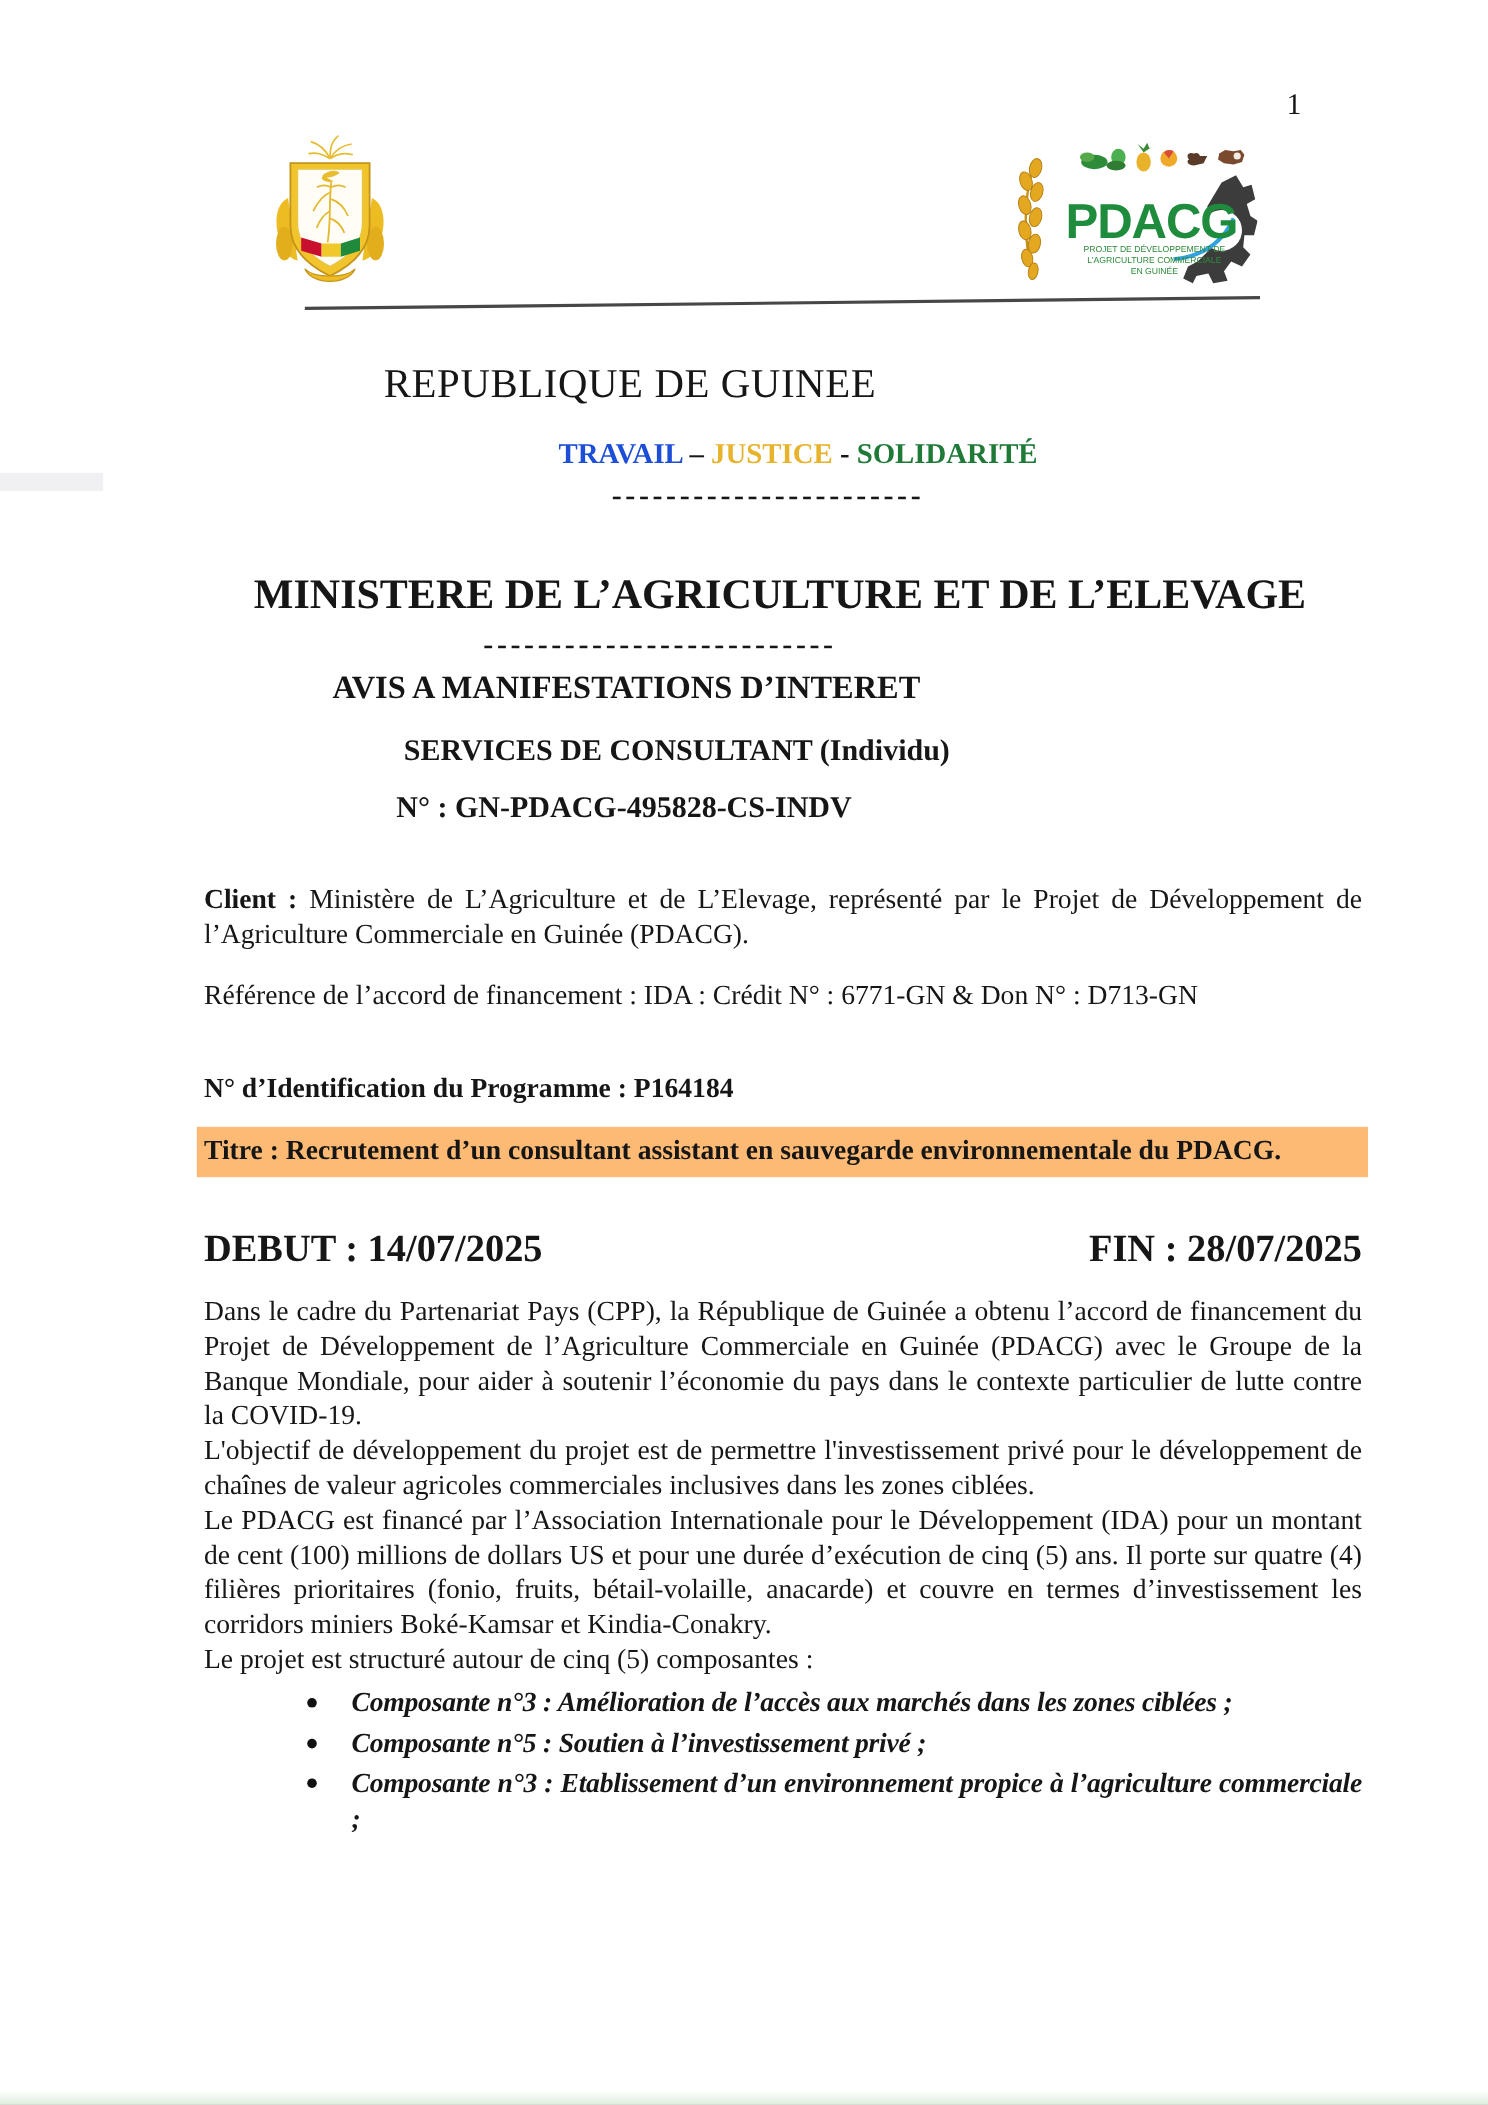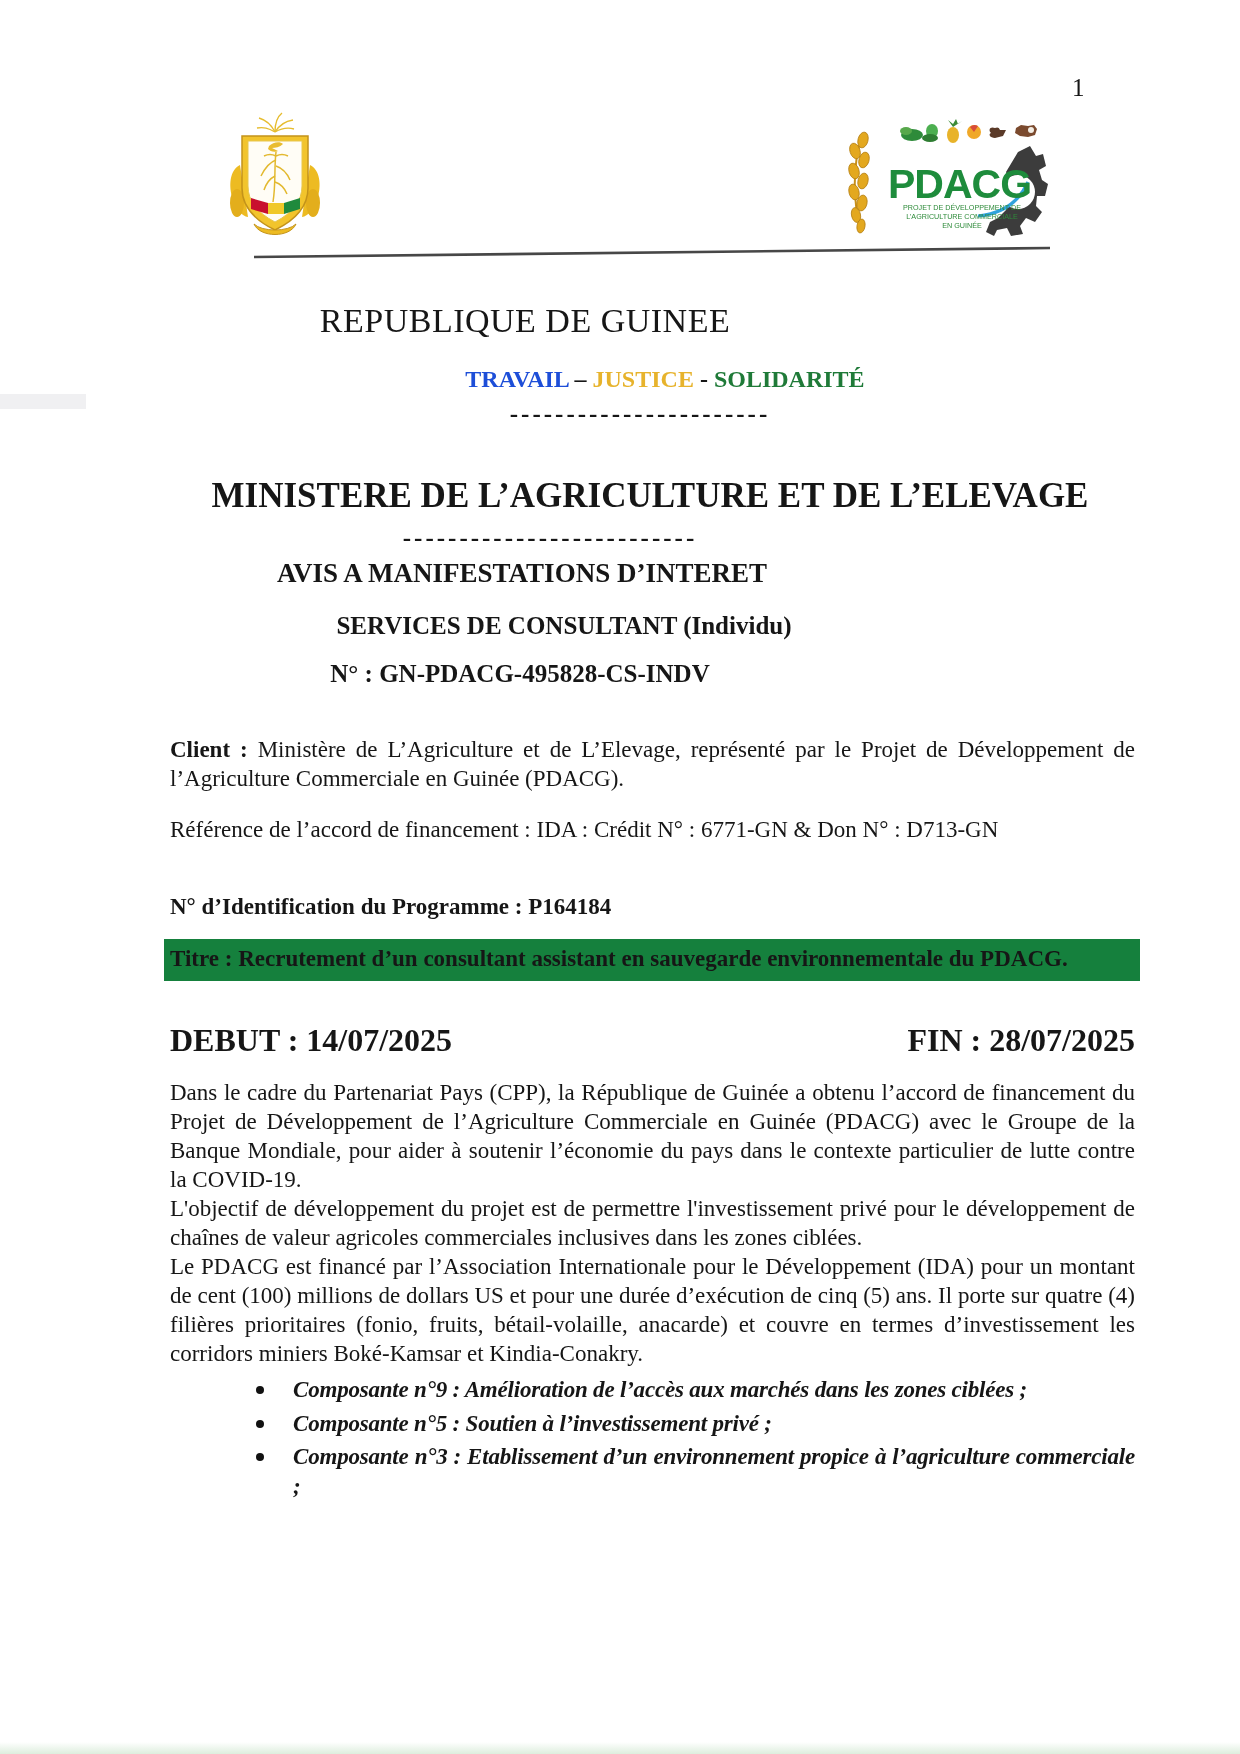--- a/index.html
+++ b/index.html
@@ -36,21 +36,21 @@
   .numero    { top:660px; font-size:25px; font-weight:bold; margin-left:-100px; }
 
   
   .col { position:absolute; left:170px; width:965px; font-size:23px; line-height:29px; }
   .justify { text-align:justify; }
   .bold { font-weight:bold; }
   .client    { top:712px; }
   .financing { top:792px; font-weight:normal; }
   .program   { top:869px; font-weight:bold; }
   .titre { top:916px; left:164px; width:964px; padding:5px 6px 8px 6px;
-           background:#15803d; font-weight:bold; }
+           background:#fdba74; font-weight:bold; }
   .dates { top:1026px; display:flex; justify-content:space-between;
            font-weight:bold; font-size:32px; }
 
   
   .body-text { top:1078px; }
   .body-text p { margin:0; }
   .components { list-style:none; margin:7px 0 0 0; padding:0; }
   .components li { display:flex; margin:0 0 4px 0; font-weight:bold; font-style:italic;
                    font-size:23px; line-height:29.5px; letter-spacing:-.2px; }
   .components .dot { flex:none; width:8px; height:8px; border-radius:50%;
@@ -187,24 +187,25 @@
 
   <div class="col dates">
     <span>DEBUT : 14/07/2025</span>
     <span>FIN : 28/07/2025</span>
   </div>
 
   <div class="col body-text">
     <p class="justify">Dans le cadre du Partenariat Pays (CPP), la République de Guinée a obtenu l’accord de financement du Projet de Développement de l’Agriculture Commerciale en Guinée (PDACG) avec le Groupe de la Banque Mondiale, pour aider à soutenir l’économie du pays dans le contexte particulier de lutte contre la COVID-19.</p>
     <p class="justify">L'objectif de développement du projet est de permettre l'investissement privé pour le développement de chaînes de valeur agricoles commerciales inclusives dans les zones ciblées.</p>
     <p class="justify">Le PDACG est financé par l’Association Internationale pour le Développement (IDA) pour un montant de cent (100) millions de dollars US et pour une durée d’exécution de cinq (5) ans.  Il porte sur quatre (4) filières prioritaires (fonio, fruits, bétail-volaille, anacarde) et couvre en termes d’investissement les corridors miniers Boké-Kamsar et Kindia-Conakry.</p>
+    <p>Le projet est structuré autour de cinq (5) composantes :</p>
     <ul class="components">
       <li>
         <span class="dot"></span>
-        <span class="li-text">Composante n°9 : Amélioration de l’accès aux marchés dans les zones ciblées ;</span>
+        <span class="li-text">Composante n°3 : Amélioration de l’accès aux marchés dans les zones ciblées ;</span>
       </li>
       <li>
         <span class="dot"></span>
         <span class="li-text">Composante n°5 : Soutien à l’investissement privé ;</span>
       </li>
       <li>
         <span class="dot"></span>
         <span class="li-text">Composante n°3 : Etablissement d’un environnement propice à l’agriculture commerciale ;</span>
       </li>
     </ul>

